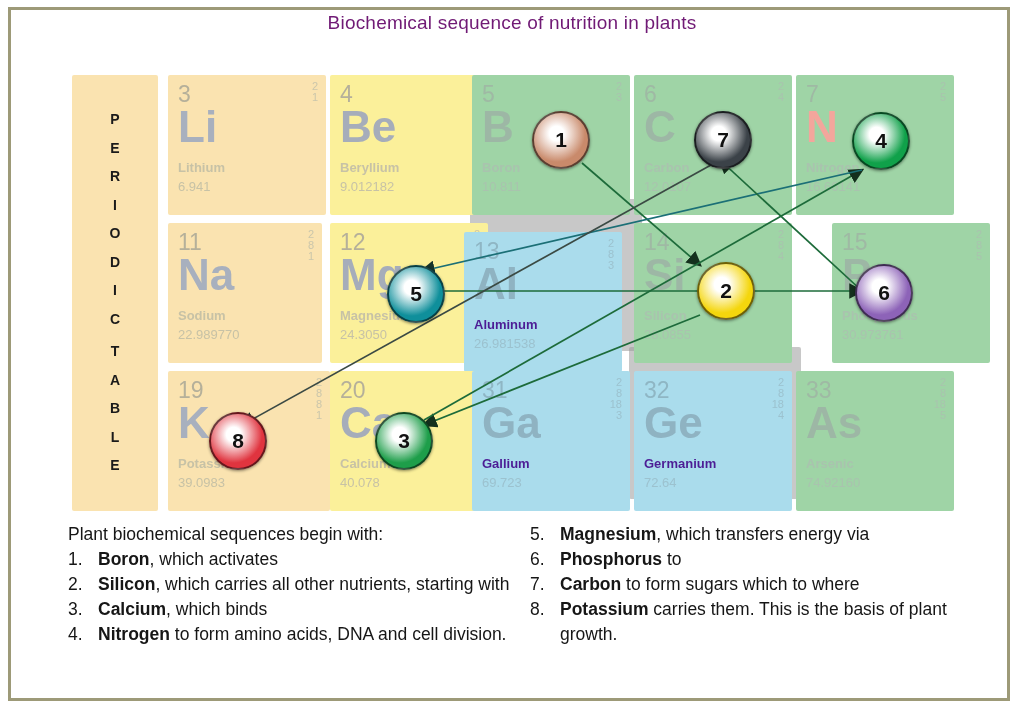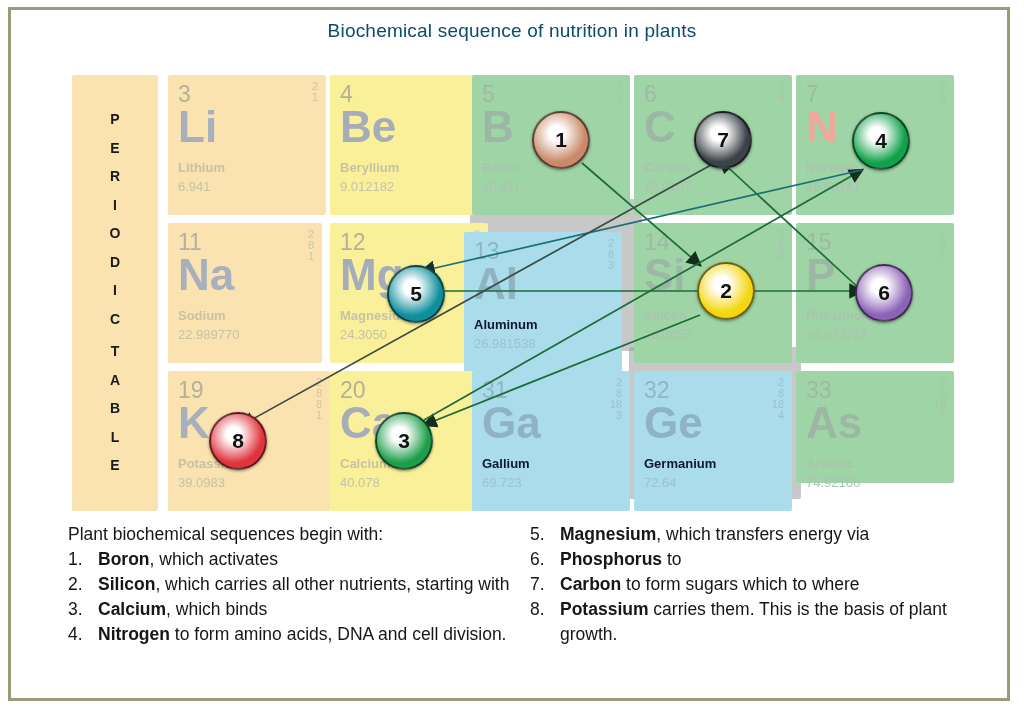--- a/index.html
+++ b/index.html
@@ -23,25 +23,25 @@
     top: 7px;
     width: 1002px;
     height: 694px;
     border: 3px solid #9d9a78;
     background: #ffffff;
     box-sizing: border-box;
   }
   #title {
     position: absolute;
     left: 0;
-    top: 20px;
+    top: 12px;
     width: 100%;
     text-align: center;
     font-size: 19px;
-    color: #0c4a6e;
+    color: #701a75;
     letter-spacing: 0.2px;
   }
 
   
   #ptable {
     position: absolute;
     left: 72px;
     top: 75px;
     width: 880px;
     height: 436px;
@@ -99,21 +99,21 @@
   .cell .sym.pink { color: #f3a69c; }
   .cell .name {
     position: absolute;
     left: 10px;
     top: 85px;
     font-size: 13px;
     color: #c7c2a6;
     font-weight: bold;
   }
   .cell.green .name { color: #a9c3ae; }
-  .cell.blue .name { color: #0f172a; }
+  .cell.blue .name { color: #4c1d95; }
   .cell .mass {
     position: absolute;
     left: 10px;
     top: 104px;
     font-size: 13px;
     color: #c7c2a6;
   }
   .cell.green .mass { color: #a9c3ae; }
   .cell.blue .mass { color: #9cc2cf; }
   .cell .shells {
@@ -324,21 +324,21 @@
       <div class="sym">Si</div>
       <div class="name">Silicon</div>
       <div class="mass">28.0855</div>
       <div class="shells">
           <span>2</span>
           <span>8</span>
           <span>4</span>
         </div>
     </div>
 
-    <div class="cell c-green green" style="left:724px; top:148px; width:158px; height:140px;">
+    <div class="cell c-green green" style="left:760px; top:148px; width:158px; height:140px;">
       <div class="num">15</div>
       <div class="sym">P</div>
       <div class="name">Phosphorus</div>
       <div class="mass">30.973761</div>
       <div class="shells">
           <span>2</span>
           <span>8</span>
           <span>5</span>
         </div>
     </div>
@@ -388,21 +388,21 @@
       <div class="name">Germanium</div>
       <div class="mass">72.64</div>
       <div class="shells">
           <span>2</span>
           <span>8</span>
           <span>18</span>
           <span>4</span>
         </div>
     </div>
 
-    <div class="cell c-green green" style="left:724px; top:296px; width:158px; height:112px;">
+    <div class="cell c-green green" style="left:724px; top:296px; width:158px; height:140px;">
       <div class="num">33</div>
       <div class="sym">As</div>
       <div class="name">Arsenic</div>
       <div class="mass">74.92160</div>
       <div class="shells">
           <span>2</span>
           <span>8</span>
           <span>18</span>
           <span>5</span>
         </div>

